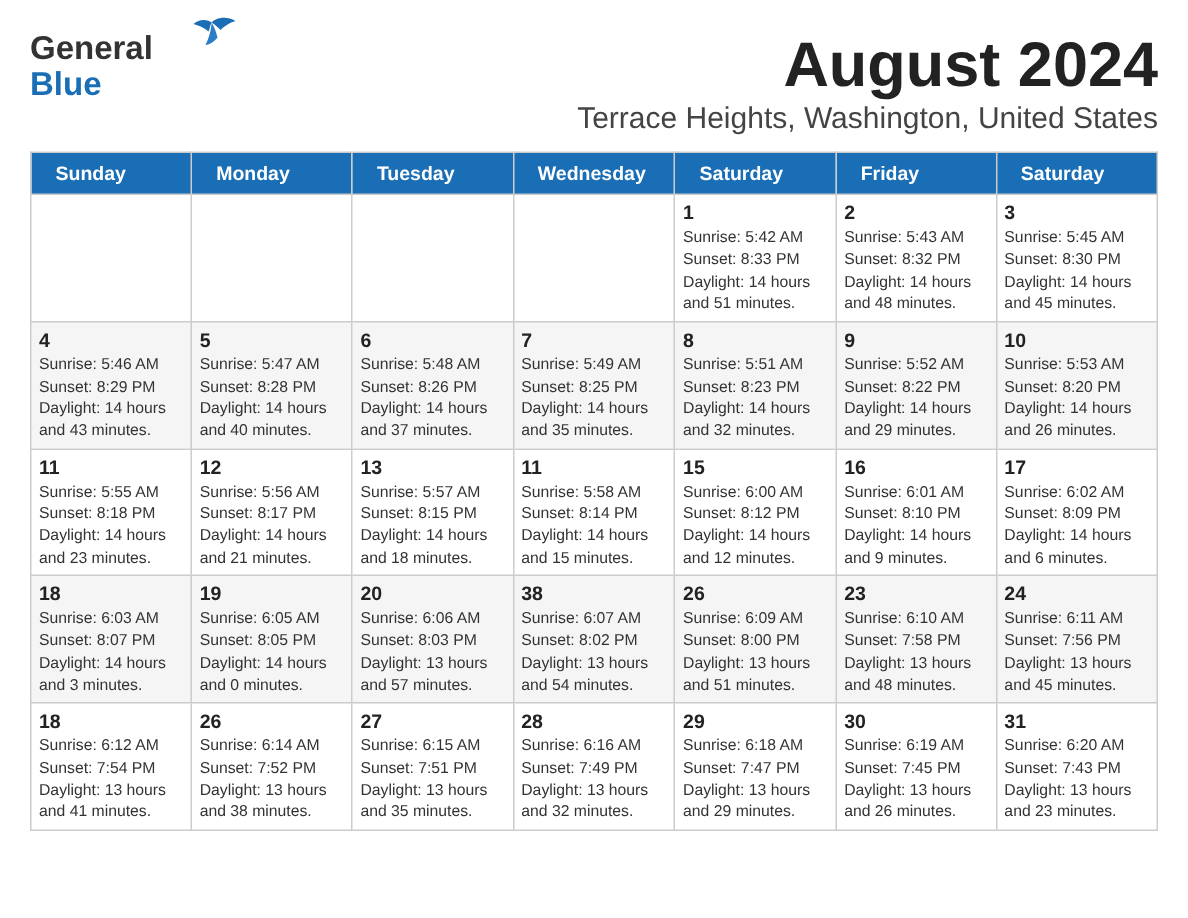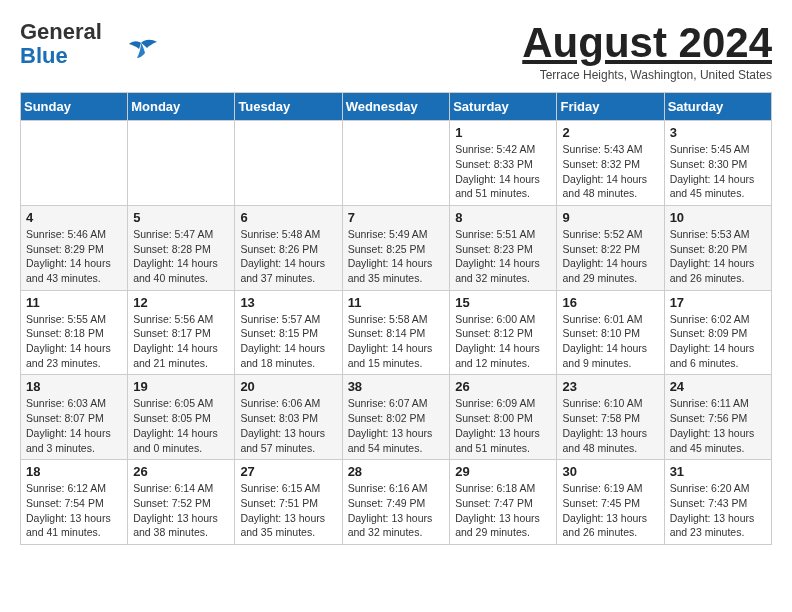--- a/index.html
+++ b/index.html
@@ -30,36 +30,35 @@
     .logo-text span.general { color: #333; }
     .logo-text span.blue { color: #1a6eb5; }
     .title-area {
       text-align: right;
     }
     .month-title {
       font-size: 42px;
       font-weight: bold;
       color: #222;
       line-height: 1.1;
-      text-decoration: underline;
     }
     .location {
-      font-size: 12px;
+      font-size: 20px;
       color: #444;
       margin-top: 2px;
     }
     .calendar {
       width: 100%;
       border-collapse: collapse;
       font-size: 11px;
     }
     .calendar thead tr th {
       background: #1a6eb5;
       color: #fff;
-      padding: 6px 3px;
+      padding: 6px 16px;
       text-align: left;
       font-size: 13px;
       font-weight: bold;
       border: 1px solid #ccc;
     }
     .calendar tbody tr td {
       border: 1px solid #ccc;
       vertical-align: top;
       padding: 4px 5px;
       width: 108px;
@@ -82,21 +81,21 @@
     }
     .empty-cell {
       background: #fff !important;
     }
   </style>
 </head>
 <body>
 
 <div class="header">
   <div class="logo">
-    <div style="display:flex;align-items:flex-end;gap:19px;">
+    <div style="display:flex;align-items:flex-start;gap:19px;">
       <span class="logo-text">
         <span class="general">General</span><br>
         <span class="blue">Blue</span>
       </span>
       <svg width="36" height="30" viewBox="0 0 36 30" style="margin-left:2px;margin-top:-10px;">
         <path d="M18 5 C20 2, 28 0, 34 4 C30 5, 26 8, 24 10 C22 8, 20 6, 18 5Z" fill="#1a6eb5"></path>
         <path d="M18 5 C16 3, 10 2, 6 6 C10 7, 14 9, 16 11 C17 9, 17 7, 18 5Z" fill="#1a6eb5"></path>
         <path d="M18 5 C18 10, 16 16, 14 20 C16 20, 20 18, 22 15 C21 11, 20 8, 18 5Z" fill="#2a7ec5"></path>
       </svg>
     </div>

